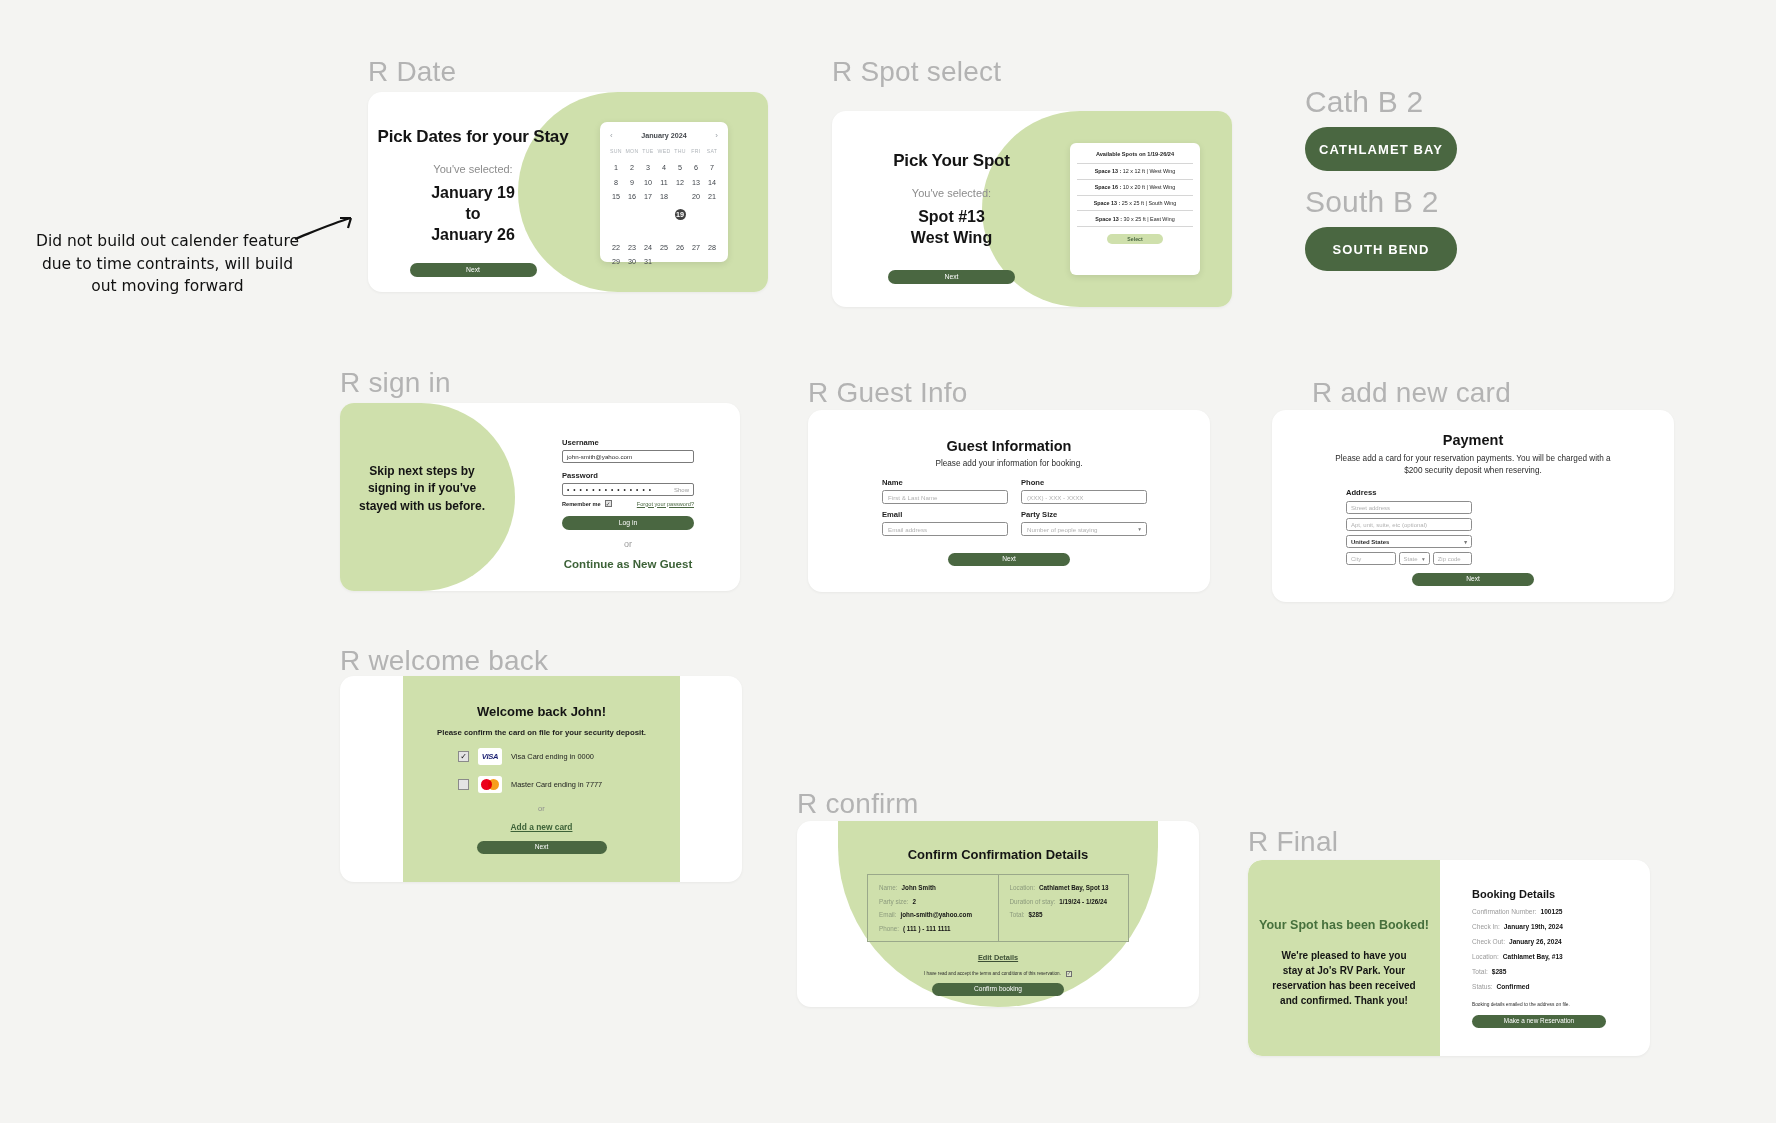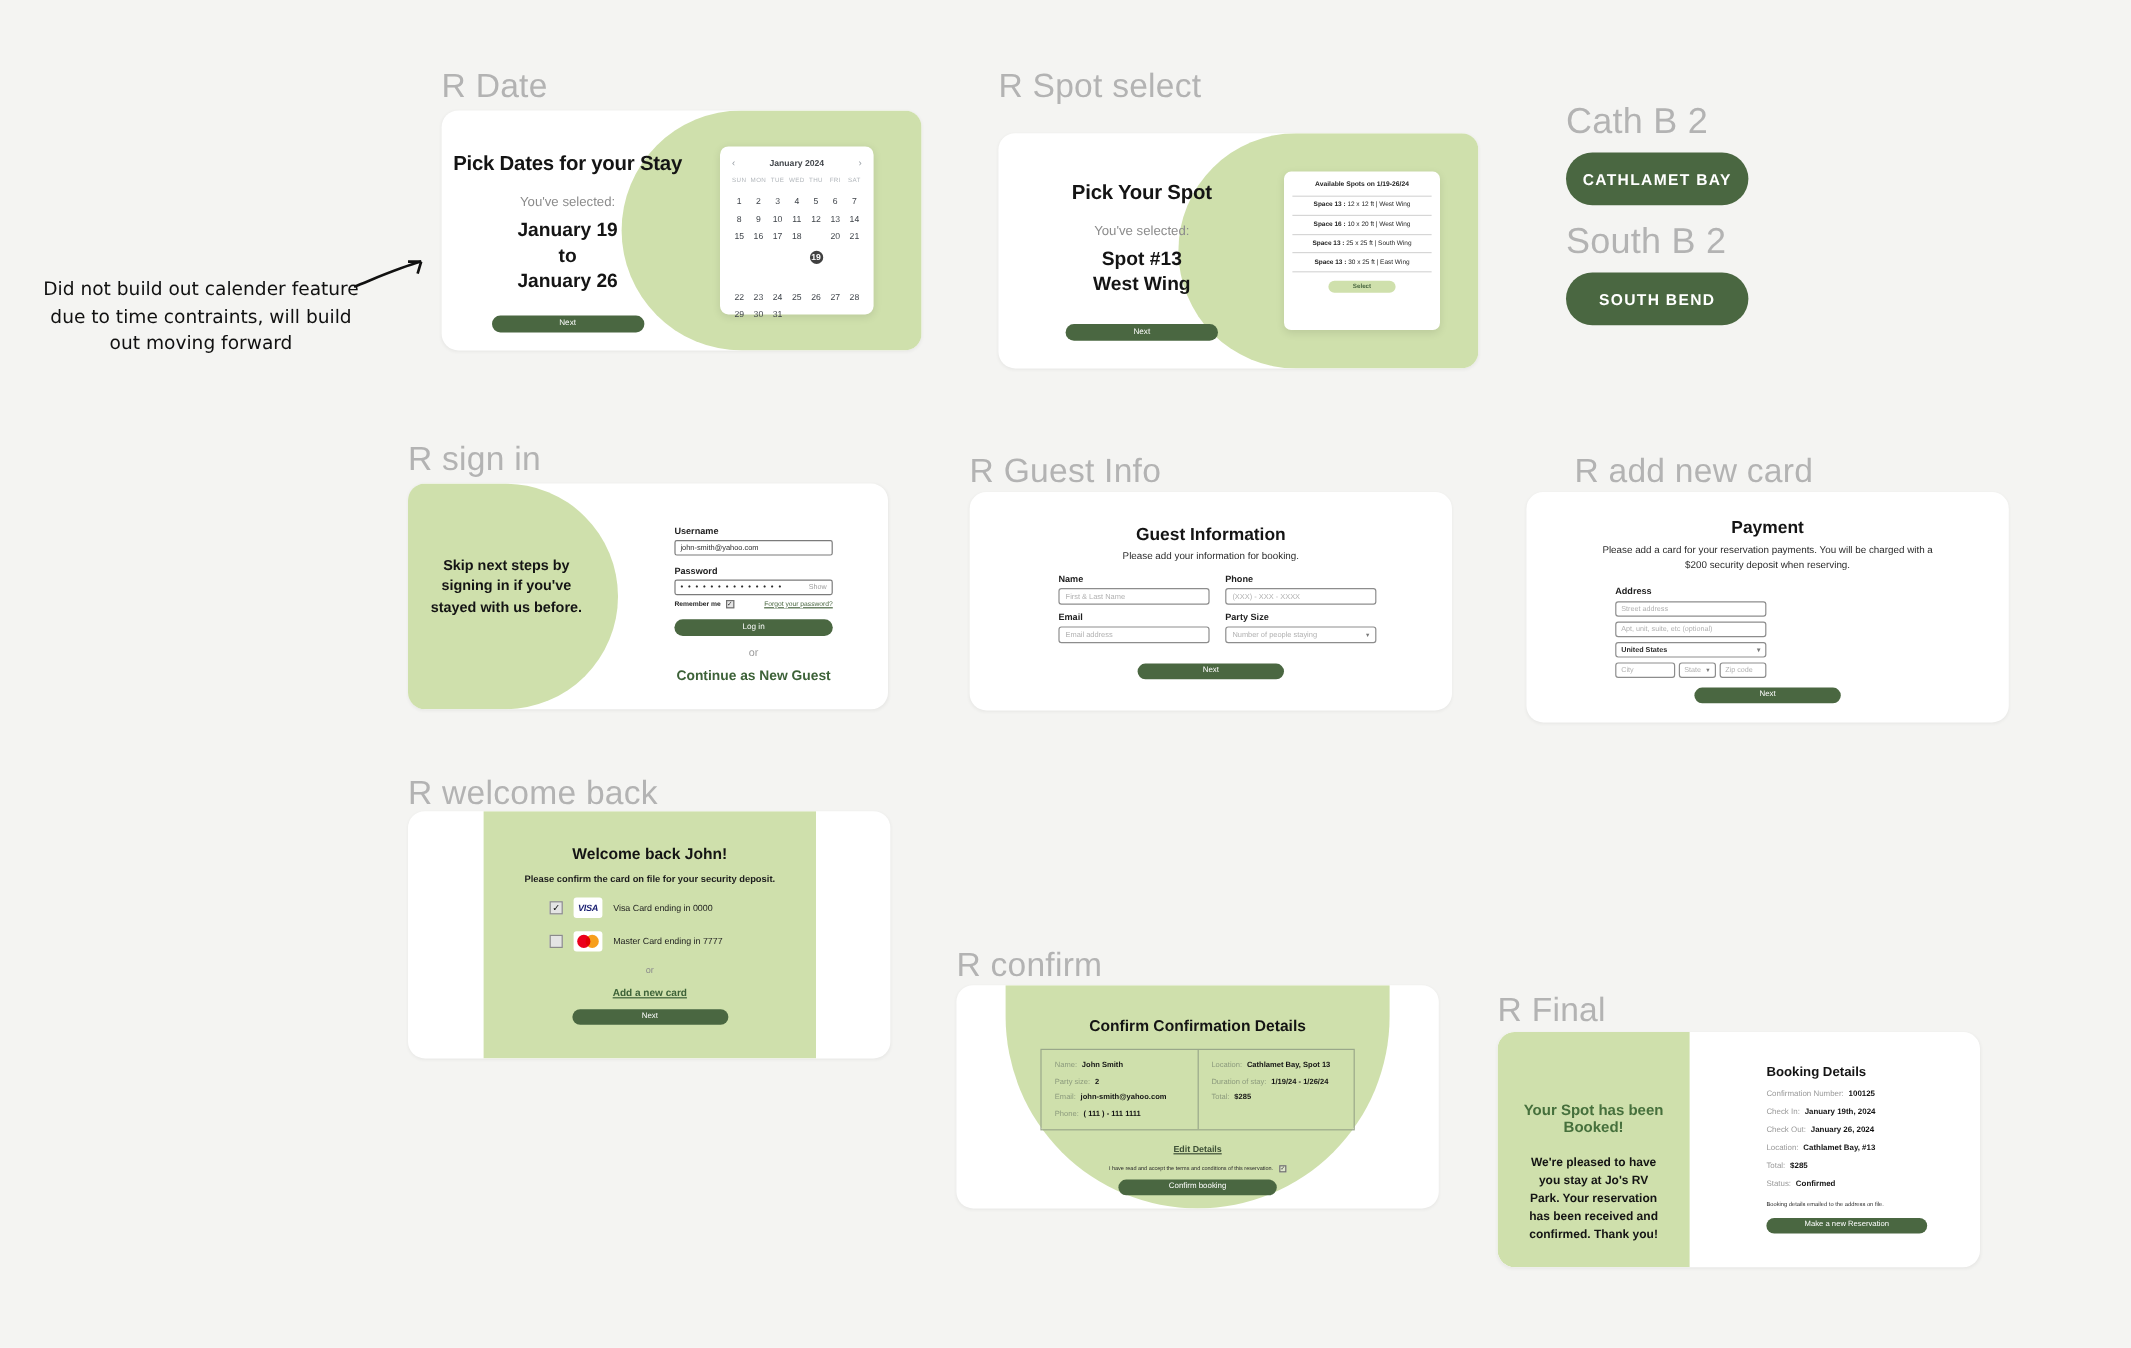--- a/index.html
+++ b/index.html
@@ -234,21 +234,21 @@
   .cf-terms { display: flex; align-items: center; justify-content: center; gap: 5px; margin-top: 9px; font-size: 4.6px; color: #2c2c2c; }
   .cf-terms .chk {
     width: 6px; height: 6px; border: 0.7px solid #6f6f6f; background: #dfe7cd;
     display: flex; align-items: center; justify-content: center; font-size: 4.6px;
   }
   .cf-btn { width: 132px; height: 13px; font-size: 6.6px; font-weight: 400; margin: 6px auto 0; }
 
   
   #card-final { left: 1248px; top: 860px; width: 402px; height: 196px; }
   .final-green {
-    position: absolute; left: 0; top: 0; width: 160px; height: 196px;
+    position: absolute; left: 0; top: 0; width: 192px; height: 196px;
     background: #cfe0ac; border-radius: 14px 0 0 14px;
   }
   .fin-h { font-size: 12.5px; font-weight: 700; color: #46703c; text-align: center; padding-top: 58px; }
   .fin-body { font-size: 10px; font-weight: 700; color: #141414; text-align: center; line-height: 1.5; margin-top: 16px; padding: 0 24px; }
   .fin-right { position: absolute; left: 224px; top: 28px; width: 160px; }
   .fin-title { font-size: 11px; font-weight: 700; color: #141414; }
   .fin-line { font-size: 6.6px; margin-top: 8px; white-space: nowrap; }
   .fin-k { color: #9a9a9a; }
   .fin-v { color: #141414; font-weight: 700; margin-left: 4px; }
   .fin-note { font-size: 4.8px; color: #2c2c2c; margin-top: 12px; }

